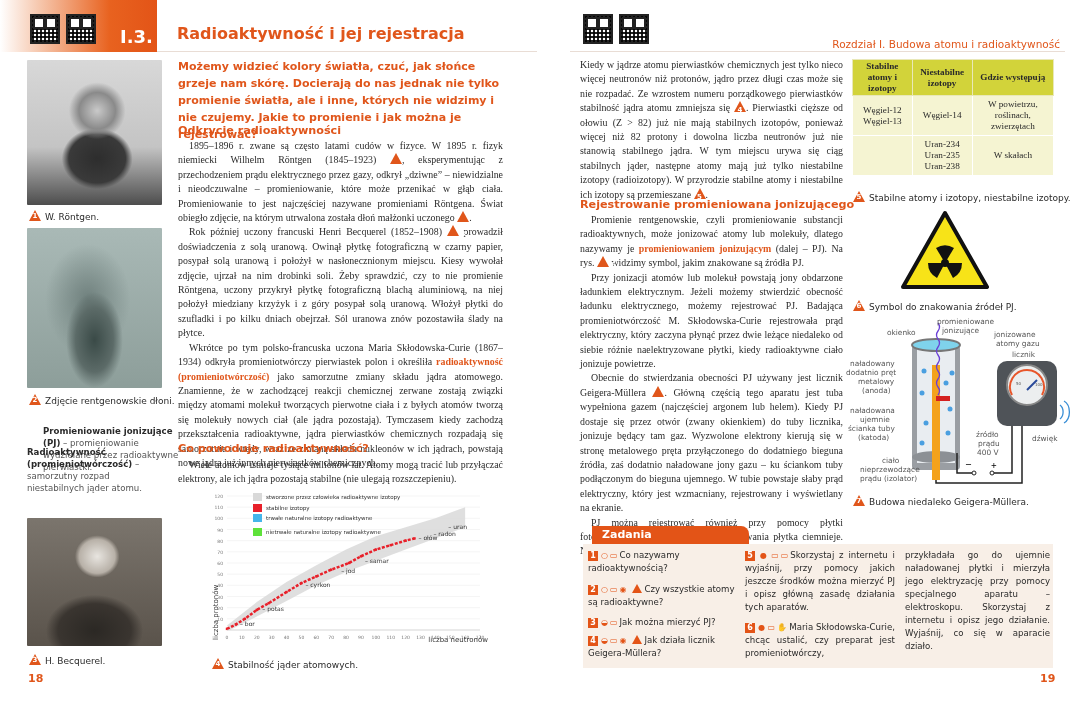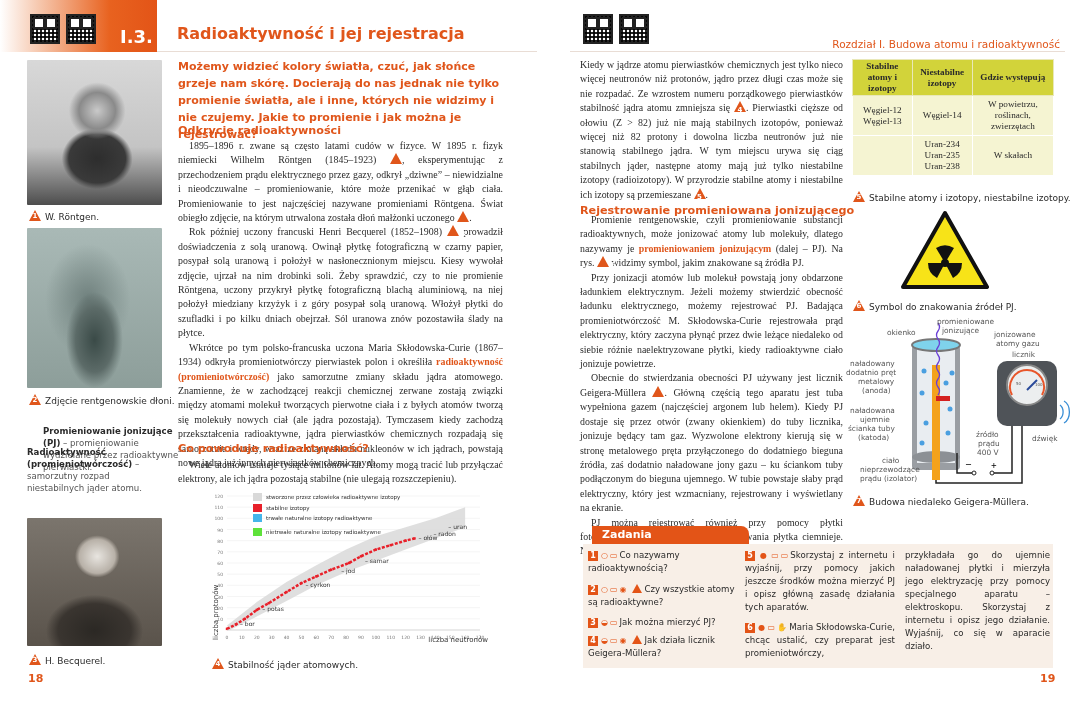--- a/index.html
+++ b/index.html
@@ -229,21 +229,21 @@
 
 <div class="qr" style="left:583px;top:14px;"></div>
 <div class="qr" style="left:619px;top:14px;"></div>
 <div class="chapter">Rozdział I. Budowa atomu i radioaktywność</div>
 <div class="hdr-line-r"></div>
 
 <div class="col" style="left:580px;top:58px;width:263px;">
   <p style="text-indent:0"><span>Kiedy w jądrze atomu pierwiastków chemicznych jest tylko nieco więcej neutronów niż protonów, jądro przez długi czas może się nie rozpadać. Ze wzrostem numeru porządkowego pierwiastków stabilność jądra atomu zmniejsza się </span><span class="tri"><i>4</i></span><span>. Pierwiastki cięższe od ołowiu (Z &gt; 82) już nie mają stabilnych izotopów, ponieważ więcej niż 82 protony i dowolna liczba neutronów już nie stanowią stabilnego jądra. W tym miejscu urywa się ciąg stabilnych jąder, następne atomy mają już tylko niestabilne izotopy (radioizotopy). W przyrodzie stabilne atomy i niestabilne ich izotopy są przemieszane </span><span class="tri"><i>5</i></span><span>.</span></p>
 </div>
 
-<div class="h2" style="left:580px;top:204px;">Rejestrowanie promieniowana jonizującego</div>
+<div class="h2" style="left:580px;top:198px;">Rejestrowanie promieniowana jonizującego</div>
 <div class="col" style="left:580px;top:213px;width:263px;">
   <p><span>Promienie rentgenowskie, czyli promieniowanie substancji radioaktywnych, może jonizować atomy lub molekuły, dlatego nazywamy je </span><span class="kw">promieniowaniem jonizującym</span><span> (dalej – PJ). Na rys. </span><span class="tri"><i>6</i></span><span> widzimy symbol, jakim znakowane są źródła PJ.</span></p>
   <p>Przy jonizacji atomów lub molekuł powstają jony obdarzone ładunkiem elektrycznym. Jeżeli możemy stwierdzić obecność ładunku elektrycznego, możemy rejestrować PJ. Badająca promieniotwórczość M. Skłodowska-Curie rejestrowała prąd elektryczny, który zaczyna płynąć przez dwie leżące niedaleko od siebie różnie naelektryzowane płytki, kiedy radioaktywne ciało jonizuje powietrze.</p>
   <p><span>Obecnie do stwierdzania obecności PJ używany jest licznik Geigera-Müllera </span><span class="tri"><i>7</i></span><span>. Główną częścią tego aparatu jest tuba wypełniona gazem (najczęściej argonem lub helem). Kiedy PJ dostaje się przez otwór (zwany okienkiem) do tuby licznika, jonizuje będący tam gaz. Wyzwolone elektrony kierują się w stronę metalowego pręta przyłączonego do dodatniego bieguna źródła, zaś dodatnio naładowane jony gazu – ku ściankom tuby podłączonym do bieguna ujemnego. W tubie powstaje słaby prąd elektryczny, który jest wzmacniany, rejestrowany i wyświetlany na ekranie.</span></p>
   <p>PJ można rejestrować również przy pomocy płytki fotograficznej: pod wpływem promieniowania płytka ciemnieje. Należy przy tym uważać, żeby nie zaświecić płytki.</p>
 </div>
 
 <table class="iso-table">
   <thead>
     <tr>

